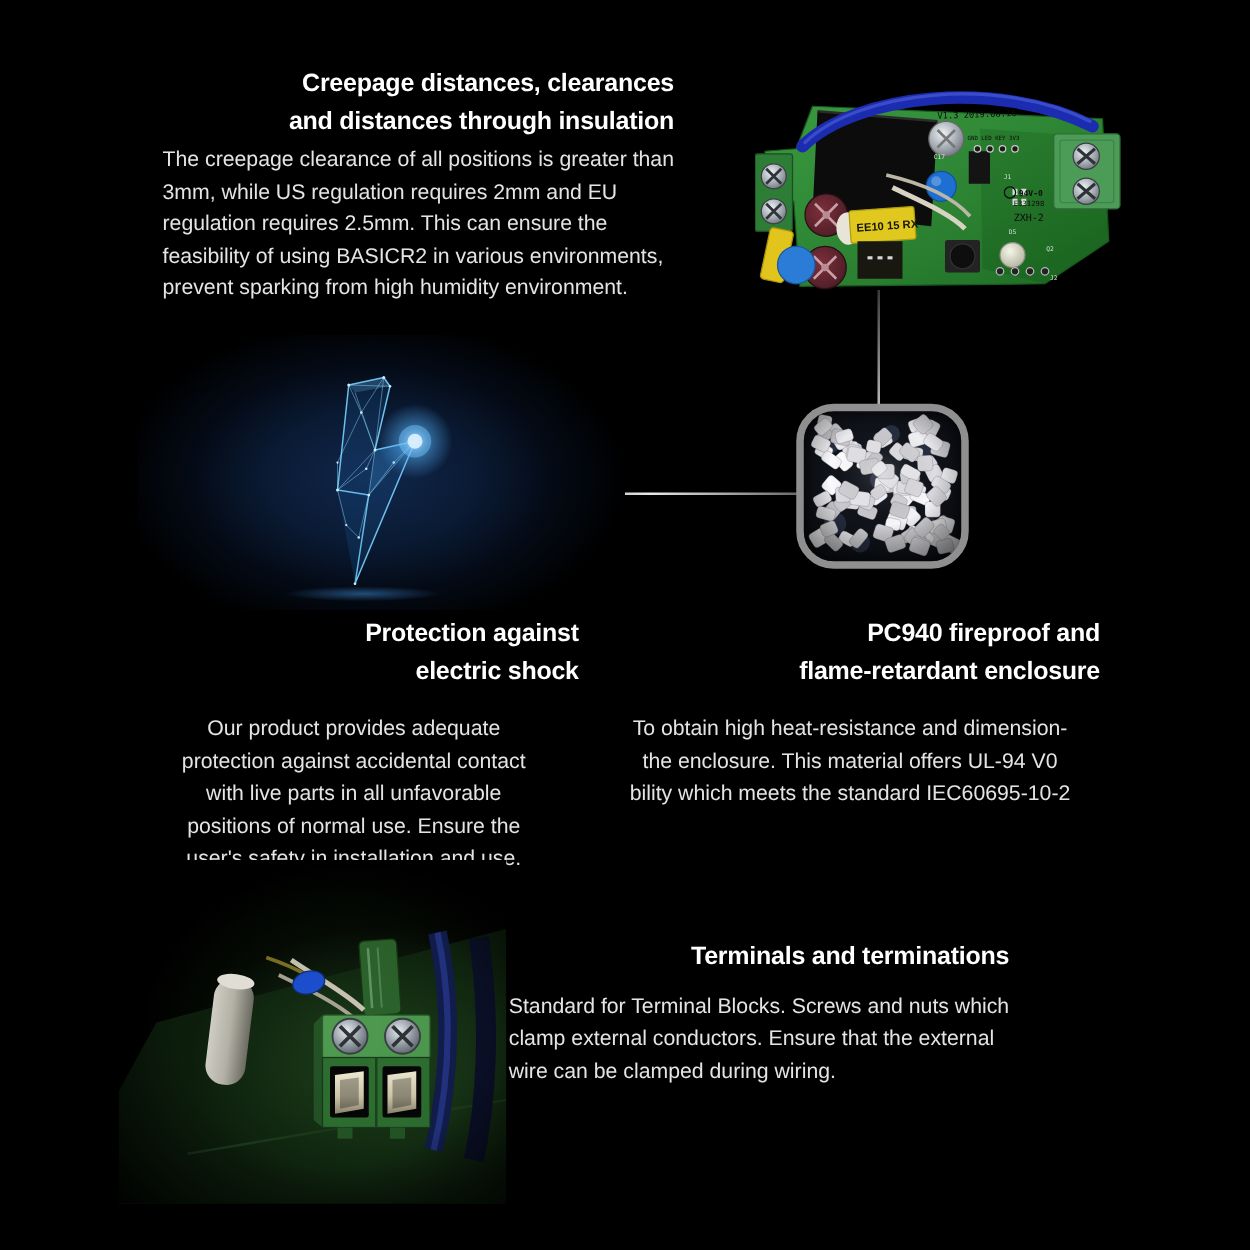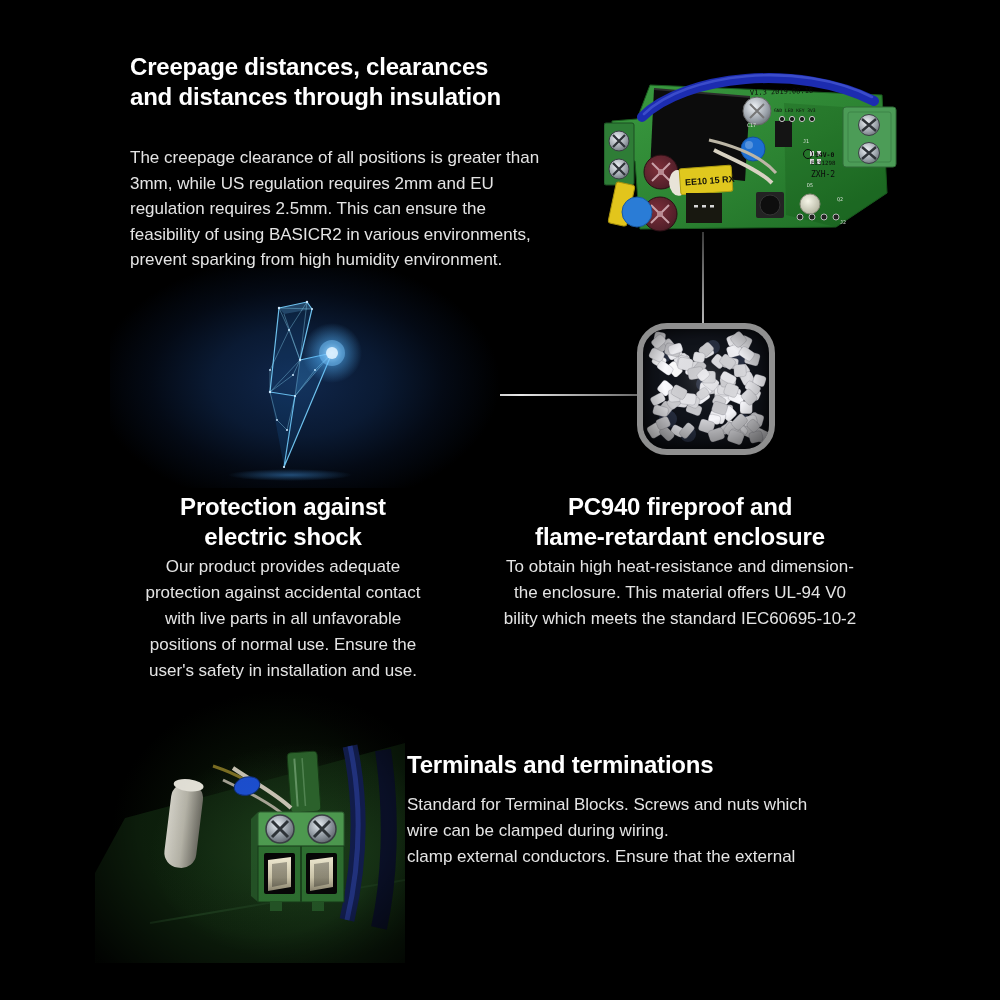--- a/index.html
+++ b/index.html
@@ -1,27 +1,27 @@
 <!DOCTYPE html>
 <html><head>
 <meta charset="utf-8">
 <style>
   html,body{margin:0;padding:0;background:#000;}
   .canvas{
     position:relative;width:1000px;height:1000px;background:#000;overflow:hidden;
     font-family:"Liberation Sans","DejaVu Sans",sans-serif;
   }
   .txt{position:absolute;}
-  .h1,.h2{font-size:24px;font-weight:700;color:#ffffff;line-height:30px;letter-spacing:-0.2px;margin:0;}
-  .body{font-size:17px;color:#e4e4e4;line-height:25.5px;margin-top:33px;font-weight:400;}
+  .h1,.h2{font-size:20px;font-weight:700;color:#ffffff;line-height:30px;letter-spacing:-0.2px;margin:0;text-align:right;}
+  .body{font-size:17px;color:#e4e4e4;line-height:25.5px;margin-top:3px;font-weight:400;}
   .line{white-space:nowrap;}
   .creepage{left:130px;top:52px;text-align:left;}
   .shock{left:103px;top:492px;width:360px;text-align:center;}
   .enclosure{left:480px;top:492px;width:400px;text-align:center;}
-  .shock .body,.enclosure .body{line-height:26px;margin-top:2px;}
+  .shock .body,.enclosure .body{line-height:26px;margin-top:18px;}
   .terminals{left:407px;top:750px;text-align:left;}
   .terminals .body{line-height:26px;margin-top:12px;}
 
   .pcb-top{position:absolute;left:604px;top:65px;width:297px;height:170px;}
   .pcb-bottom{
     position:absolute;left:95px;top:688px;width:310px;height:275px;
     background:radial-gradient(ellipse 62% 58% at 60% 52%, #0b1809 0%, #050b04 55%, #000 88%);
   }
   .bolt-photo{
     position:absolute;left:110px;top:268px;width:390px;height:220px;
@@ -459,18 +459,18 @@
       <rect x="0" y="0" width="310" height="275" fill="url(#vigB)"></rect>
     </svg>
   </div>
 
   <section class="txt terminals">
     <h2 class="h2">
       <div class="line">Terminals and terminations</div>
     </h2>
     <div class="body">
       <div class="line">Standard for Terminal Blocks. Screws and nuts which</div>
+      <div class="line">clamp external conductors. Ensure that the external</div>
       <div class="line">wire can be clamped during wiring.</div>
-      <div class="line">clamp external conductors. Ensure that the external</div>
     </div>
   </section>
 
 </div>
 
 </body></html>

